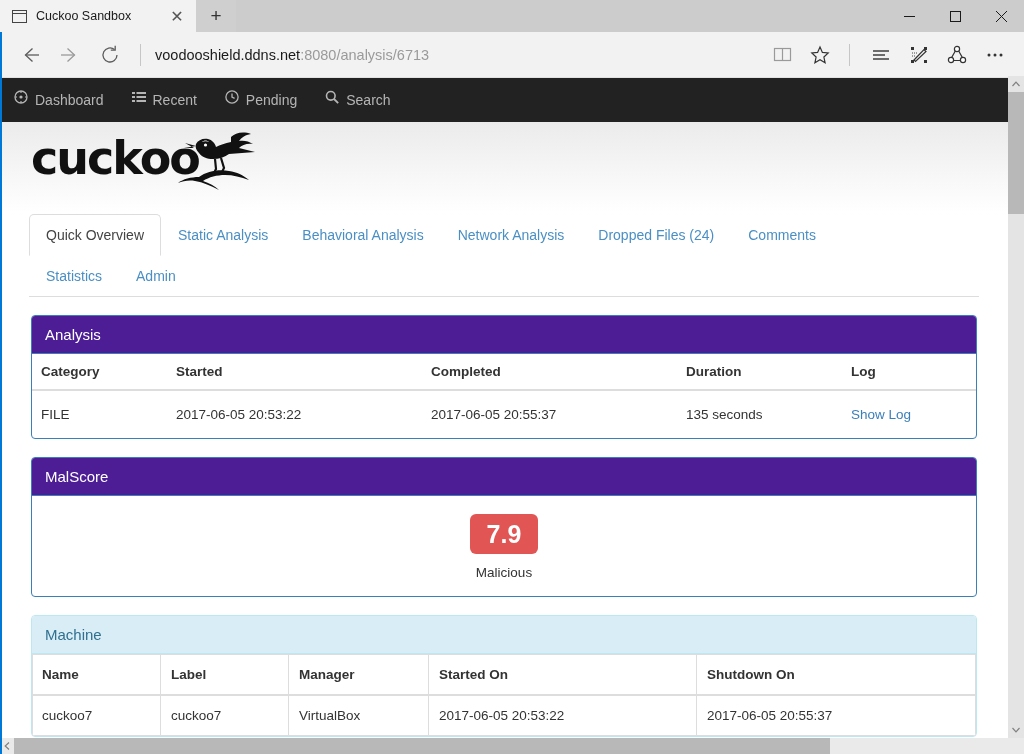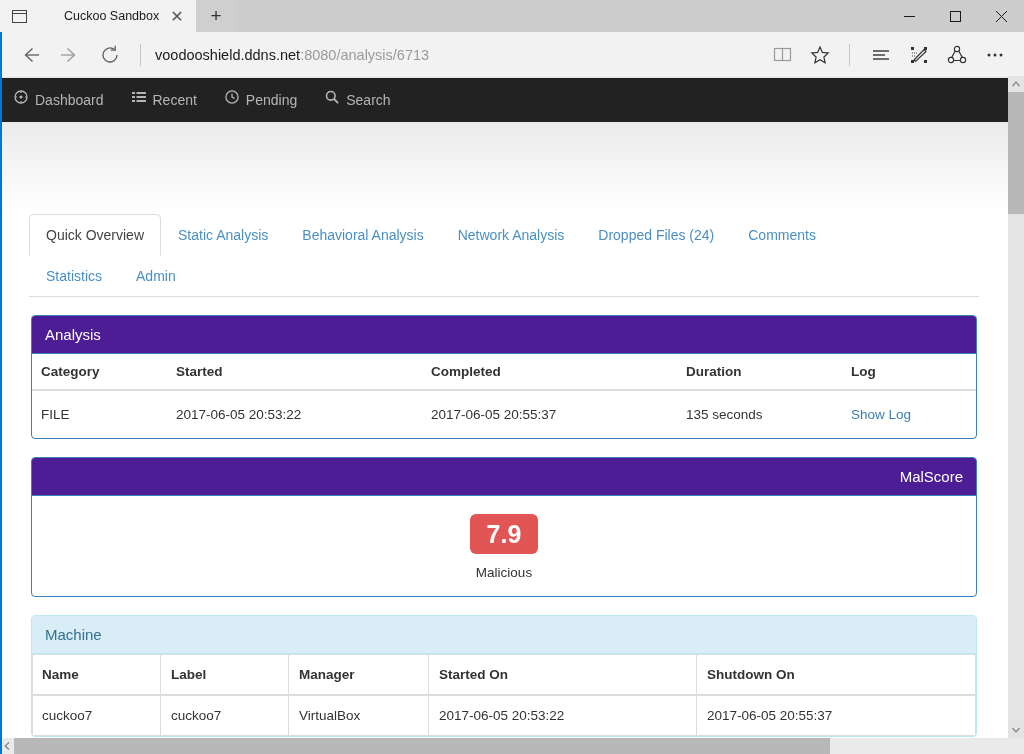--- a/index.html
+++ b/index.html
@@ -24,21 +24,21 @@
     font-size: 12.5px; color:#1a1a1a;
   }
   .tab-favicon {
     width: 15px; height: 13px; border: 1.4px solid #444;
     margin-right: 9px; position: relative; flex: 0 0 auto;
   }
   .tab-favicon::after {
     content:""; position:absolute; left:-1.4px; right:-1.4px; top: 2px;
     height: 1.4px; background:#444;
   }
-  .tab-title { flex: 1 1 auto; white-space: nowrap; overflow: hidden; margin-left: 28px; }
+  .tab-title { flex: 1 1 auto; white-space: nowrap; overflow: hidden; }
   .tab-close {
     width: 26px; height: 26px; display:flex; align-items:center;
     justify-content:center; font-size: 16px; color:#555; font-weight: 300;
   }
   .newtab {
     width: 40px; height: 32px; display:flex; align-items:center;
     justify-content:center; font-size: 19px; color:#333; font-weight: 300;
     background: #cfcfcf;
   }
   .wincontrols {
@@ -124,21 +124,21 @@
 
   
   .panel {
     margin: 18px 8px 0 8px; border: 1px solid #3b7fb8;
     border-radius: 4px; background:#fff; overflow:hidden;
   }
   .panel-heading {
     background:#4c1d95; color:#fff; padding: 10px 13px;
     font-size: 15px; border-bottom: 1px solid #3b7fb8;
   }
-  .panel-heading.center { text-align: right; }
+  .panel-heading.center { text-align: left; }
   .panel-info { border-color: #bce8f1; }
   .panel-info .panel-heading {
     background: #d9edf7; color: #31708f; border-bottom-color: #bce8f1;
   }
 
   table { width:100%; border-collapse: collapse; }
   .tbl th {
     text-align:left; font-size: 13.5px; color:#333; font-weight:bold;
     padding: 10px 9px; border-bottom: 2px solid #dddddd;
   }
@@ -349,20 +349,31 @@
           </svg>
       </span>
       <span>Search</span>
     </div>
   </div>
 
   <div class="page">
     <div class="container">
 
       <div class="brandrow">
+        <div class="logo">
+          <span class="logo-text">cuckoo</span>
+          <svg width="92" height="62" viewBox="0 0 92 62" style="position:absolute;left:138px;top:-6px;">
+            <path d="M62 8 C66 4 74 2 82 5 C76 6 72 9 70 12 C74 11 80 12 84 15 C78 14 73 16 70 19 L86 23 L60 25 C56 28 50 30 44 30 C38 30 33 28 30 24 C27 21 26 18 27 15 C29 11 34 9 39 10 C43 11 46 14 47 18 C51 16 56 14 62 13 Z" fill="#111"></path>
+            <path d="M33 13 C35 11 38 11 40 13 C38 12 35 12 33 13 Z" fill="#fff"></path>
+            <circle cx="36.5" cy="16" r="1.6" fill="#fff"></circle>
+            <path d="M27 17 L16 14 L25 19 L15 19 Z" fill="#111"></path>
+            <path d="M46 30 L47 40 L44 46 M52 29 L55 39 L52 45" stroke="#111" stroke-width="2.2" fill="none"></path>
+            <path d="M30 48 C38 42 50 40 60 42 C68 43 74 46 80 51 C72 48 64 46 56 46 C48 46 40 48 34 52 C40 54 46 57 50 61 C42 57 34 53 26 52 C20 51 14 52 9 54 C14 50 22 48 30 48 Z" fill="#111"></path>
+          </svg>
+        </div>
       </div>
 
       <div class="tabs">
         <div class="tab-link active">Quick Overview</div>
         <div class="tab-link">Static Analysis</div>
         <div class="tab-link">Behavioral Analysis</div>
         <div class="tab-link">Network Analysis</div>
         <div class="tab-link">Dropped Files (24)</div>
         <div class="tab-link">Comments</div>
         <div class="tabs-row2">

